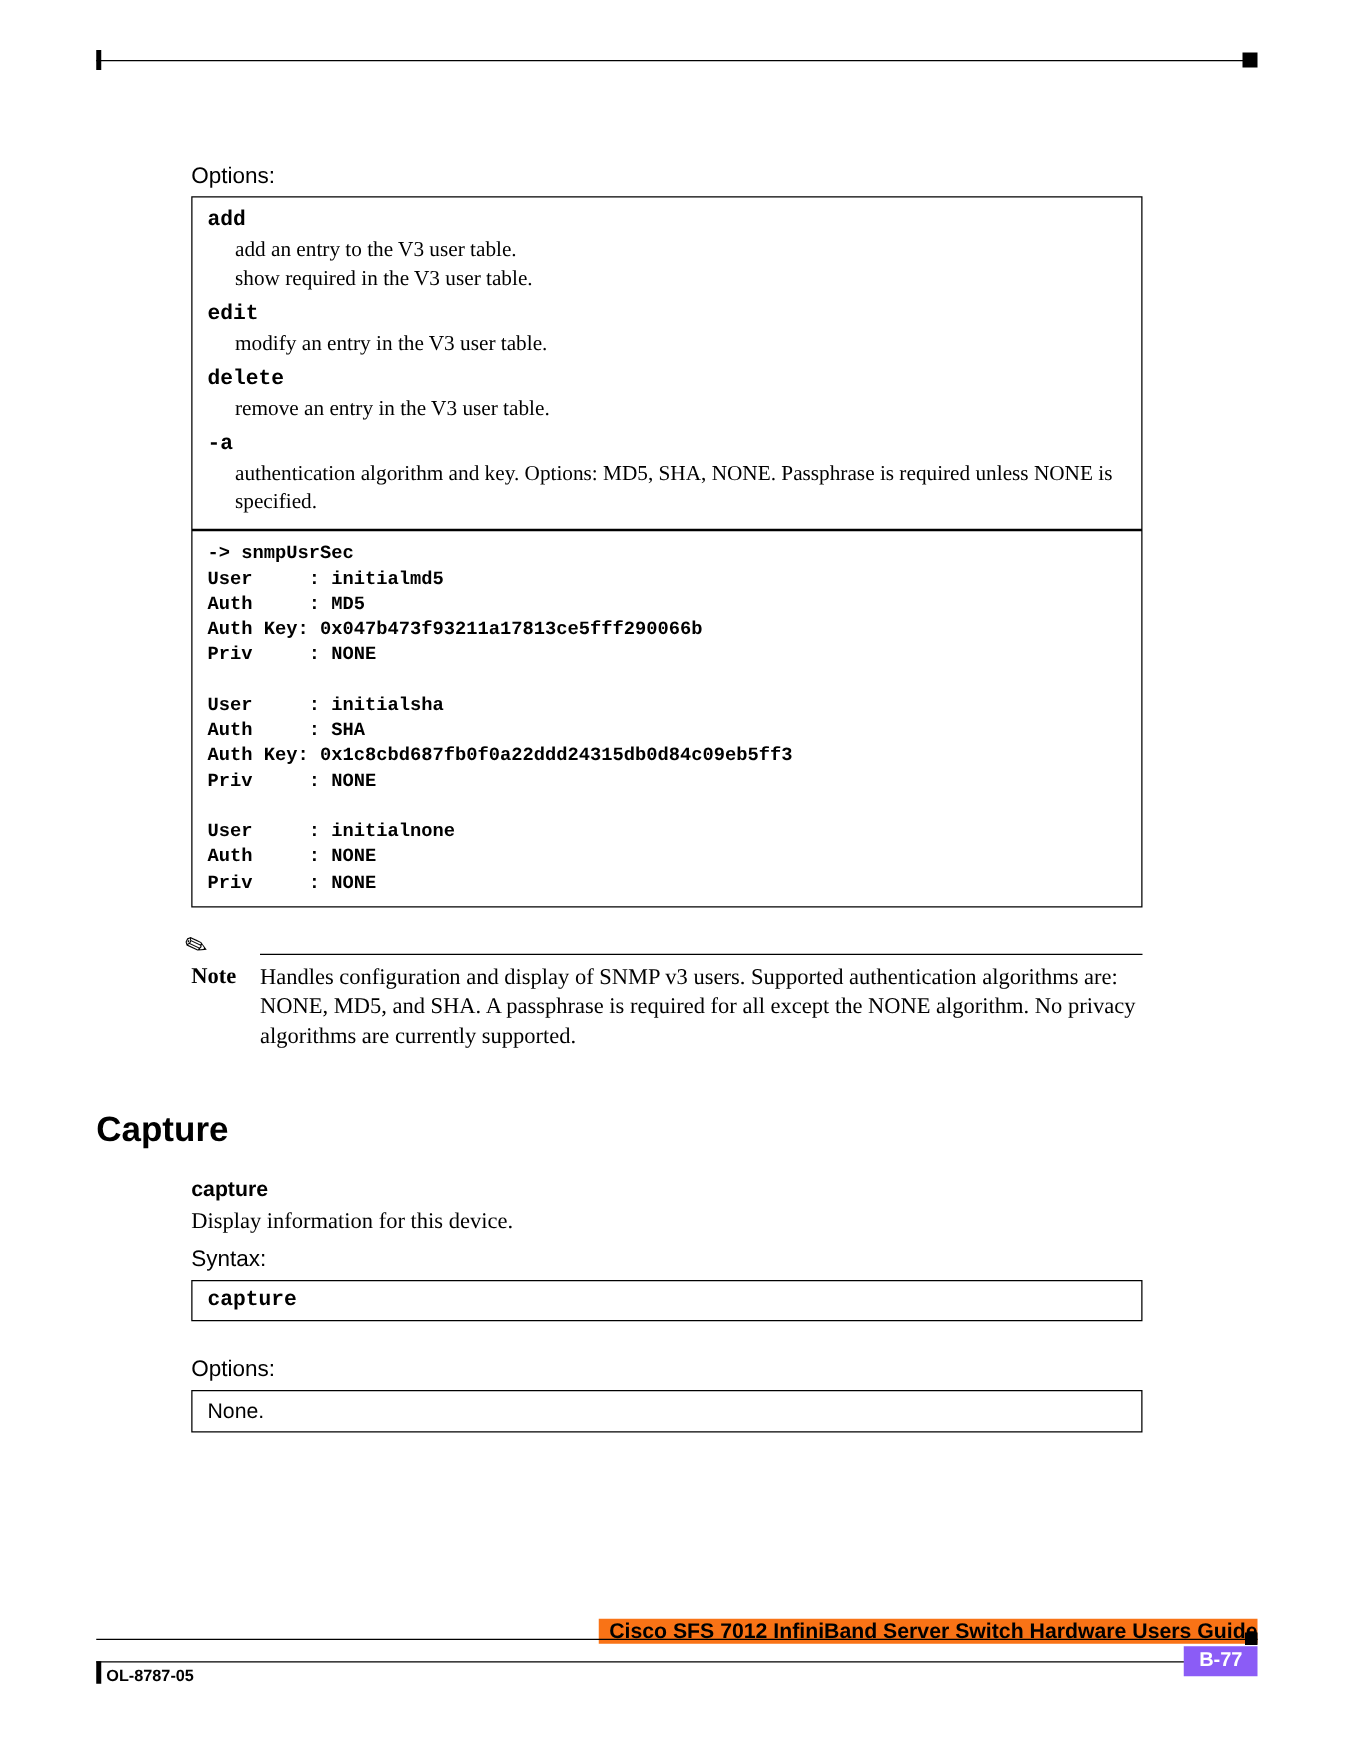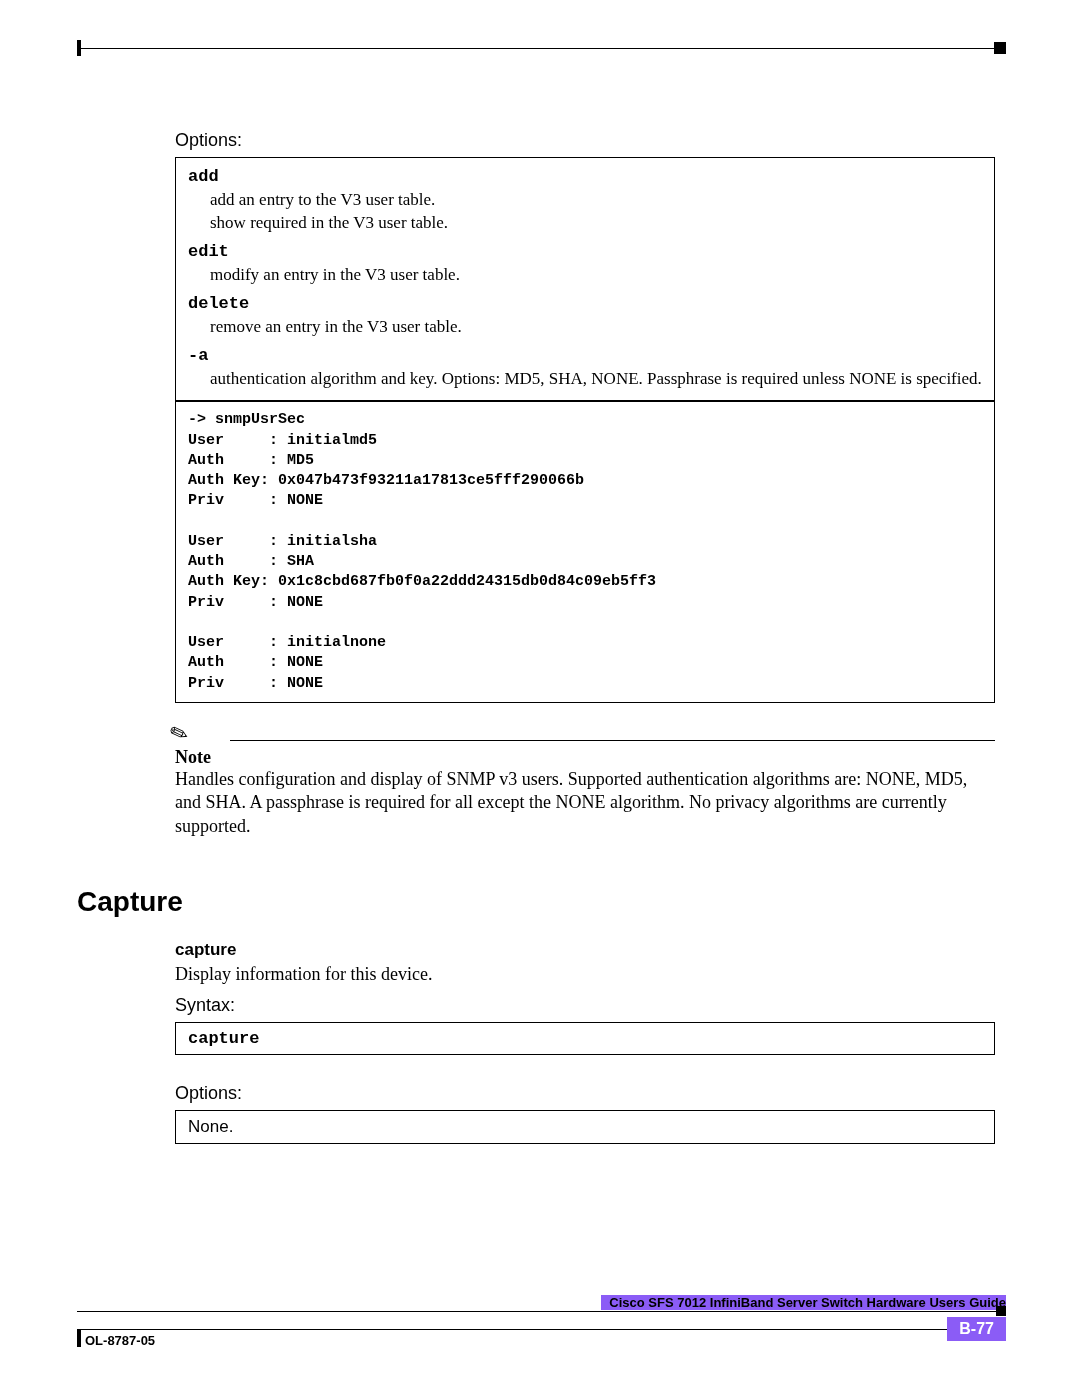--- a/index.html
+++ b/index.html
@@ -35,22 +35,22 @@
     height: 12px;
     background: #000;
   }
   .content {
     position: absolute;
     top: 120px;
     left: 77px;
     right: 74px;
   }
   .body-col {
-    margin-left: 98px;
-    width: 820px;
+    margin-left: 76px;
+    width: 761px;
   }
   .label-options, .label-sample, .label-syntax {
     font-family: Arial, Helvetica, sans-serif;
     font-size: 18px;
     margin-bottom: 6px;
     margin-top: 10px;
   }
   .box {
     border: 1.5px solid #000;
     padding: 8px 12px 10px 12px;
@@ -92,21 +92,20 @@
     position: absolute;
     left: 55px;
     right: 0;
     top: -3px;
     height: 1.5px;
     background: #000;
   }
   .note-flex {
     display: flex;
     padding-top: 4px;
-    flex-direction: column;
   }
   .note-label {
     font-weight: bold;
     font-family: "Times New Roman", Times, serif;
     font-size: 18px;
     width: 55px;
     flex-shrink: 0;
   }
   .note-text {
     font-family: "Times New Roman", Times, serif;
@@ -166,22 +165,22 @@
     top: 22px;
     height: 1px;
     background: #000;
   }
   .footer-title {
     position: absolute;
     right: 0;
     top: -12px;
     font-family: Arial, Helvetica, sans-serif;
     font-weight: bold;
-    font-size: 13px;
-    background: #8b5cf6;
+    font-size: 17px;
+    background: #f97316;
     padding-left: 8px;
   }
   .footer-sq1 {
     position: absolute;
     right: 0;
     top: -1px;
     width: 10px;
     height: 10px;
     background: #000;
   }

